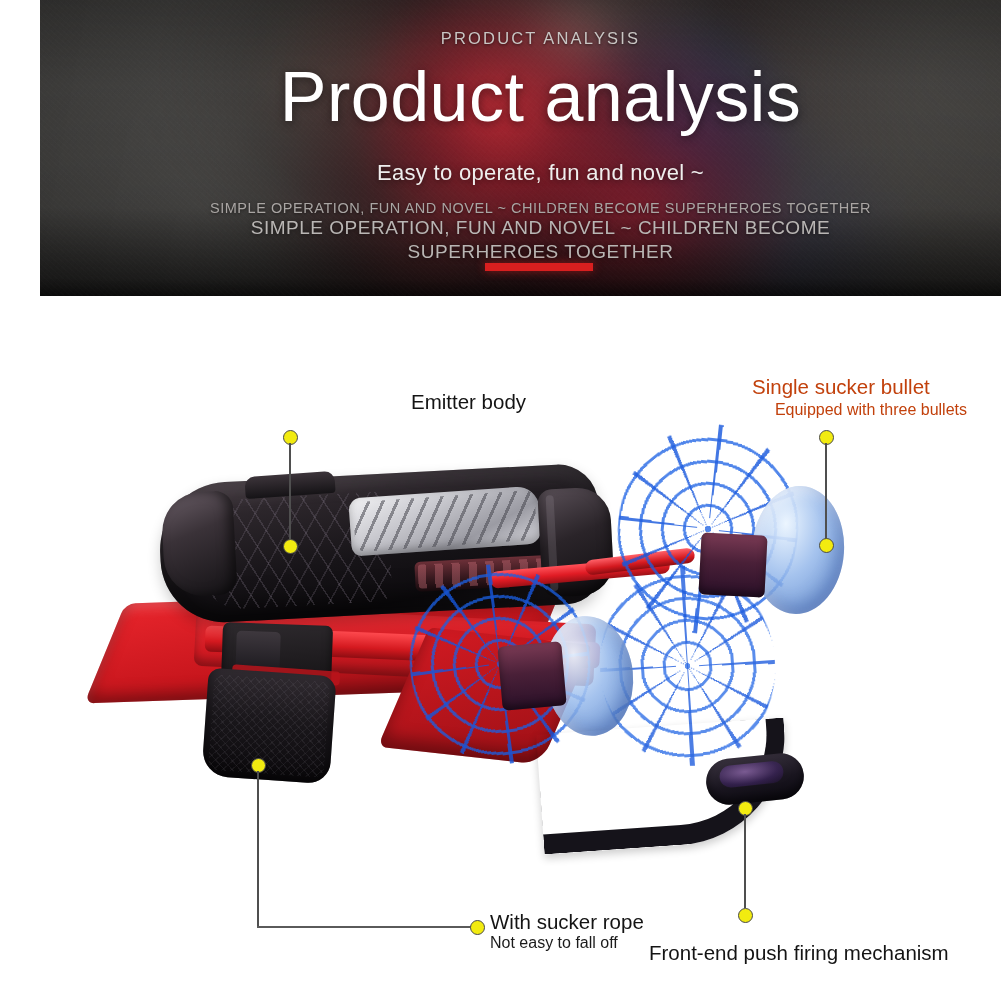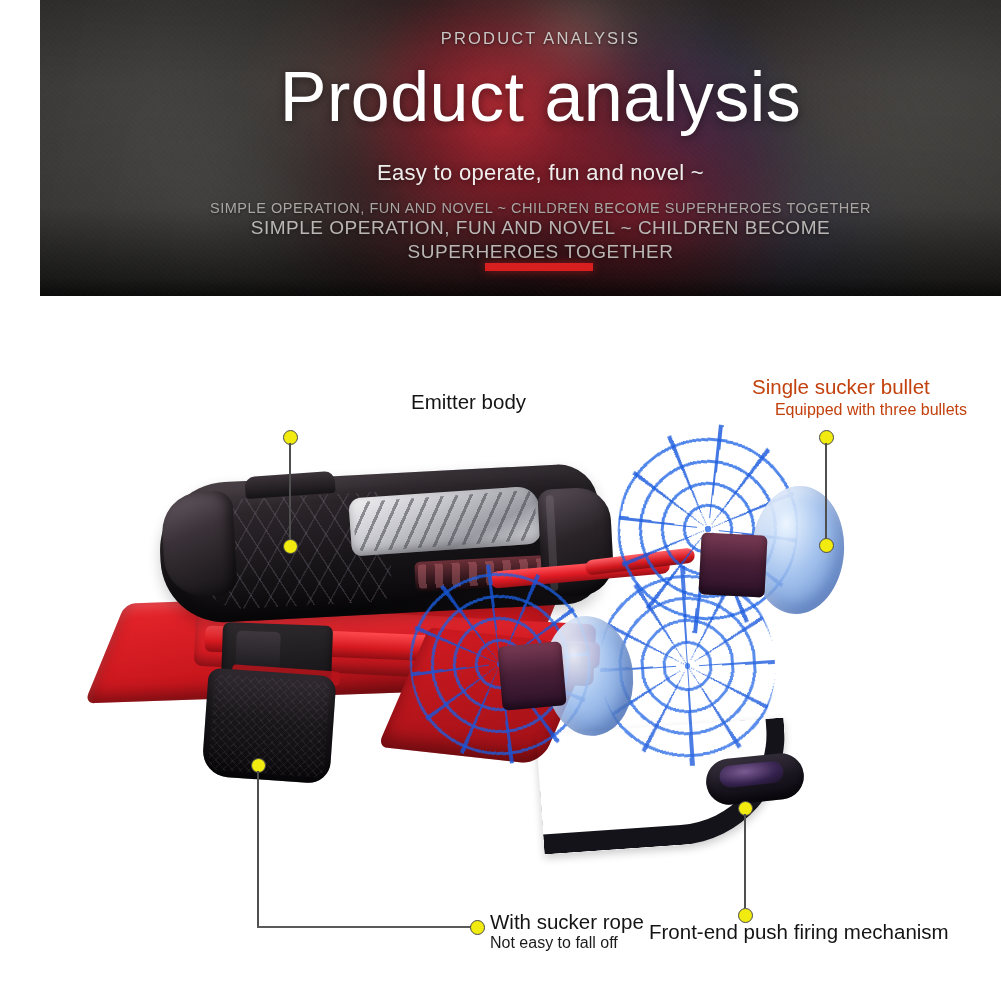--- a/index.html
+++ b/index.html
@@ -381,16 +381,16 @@
     <div class="dot" style="left:251px;top:462px;"></div>
     <div class="vline" style="left:257px;top:475px;height:156px;"></div>
     <div class="hline" style="left:257px;top:630px;width:216px;"></div>
     <div class="dot" style="left:470px;top:624px;"></div>
     <div class="label label-main" style="left:490px;top:614px;">With sucker rope</div>
     <div class="label label-sub" style="left:490px;top:638px;">Not easy to fall off</div>
 
     <div class="dot" style="left:738px;top:505px;"></div>
     <div class="vline" style="left:744px;top:518px;height:94px;"></div>
     <div class="dot" style="left:738px;top:612px;"></div>
-    <div class="label label-main" style="left:649px;top:624px;text-align:center;">Front-end push firing mechanism</div>
+    <div class="label label-main" style="left:649px;top:645px;text-align:center;">Front-end push firing mechanism</div>
   </div>
 
 </div>
 
 </body></html>

